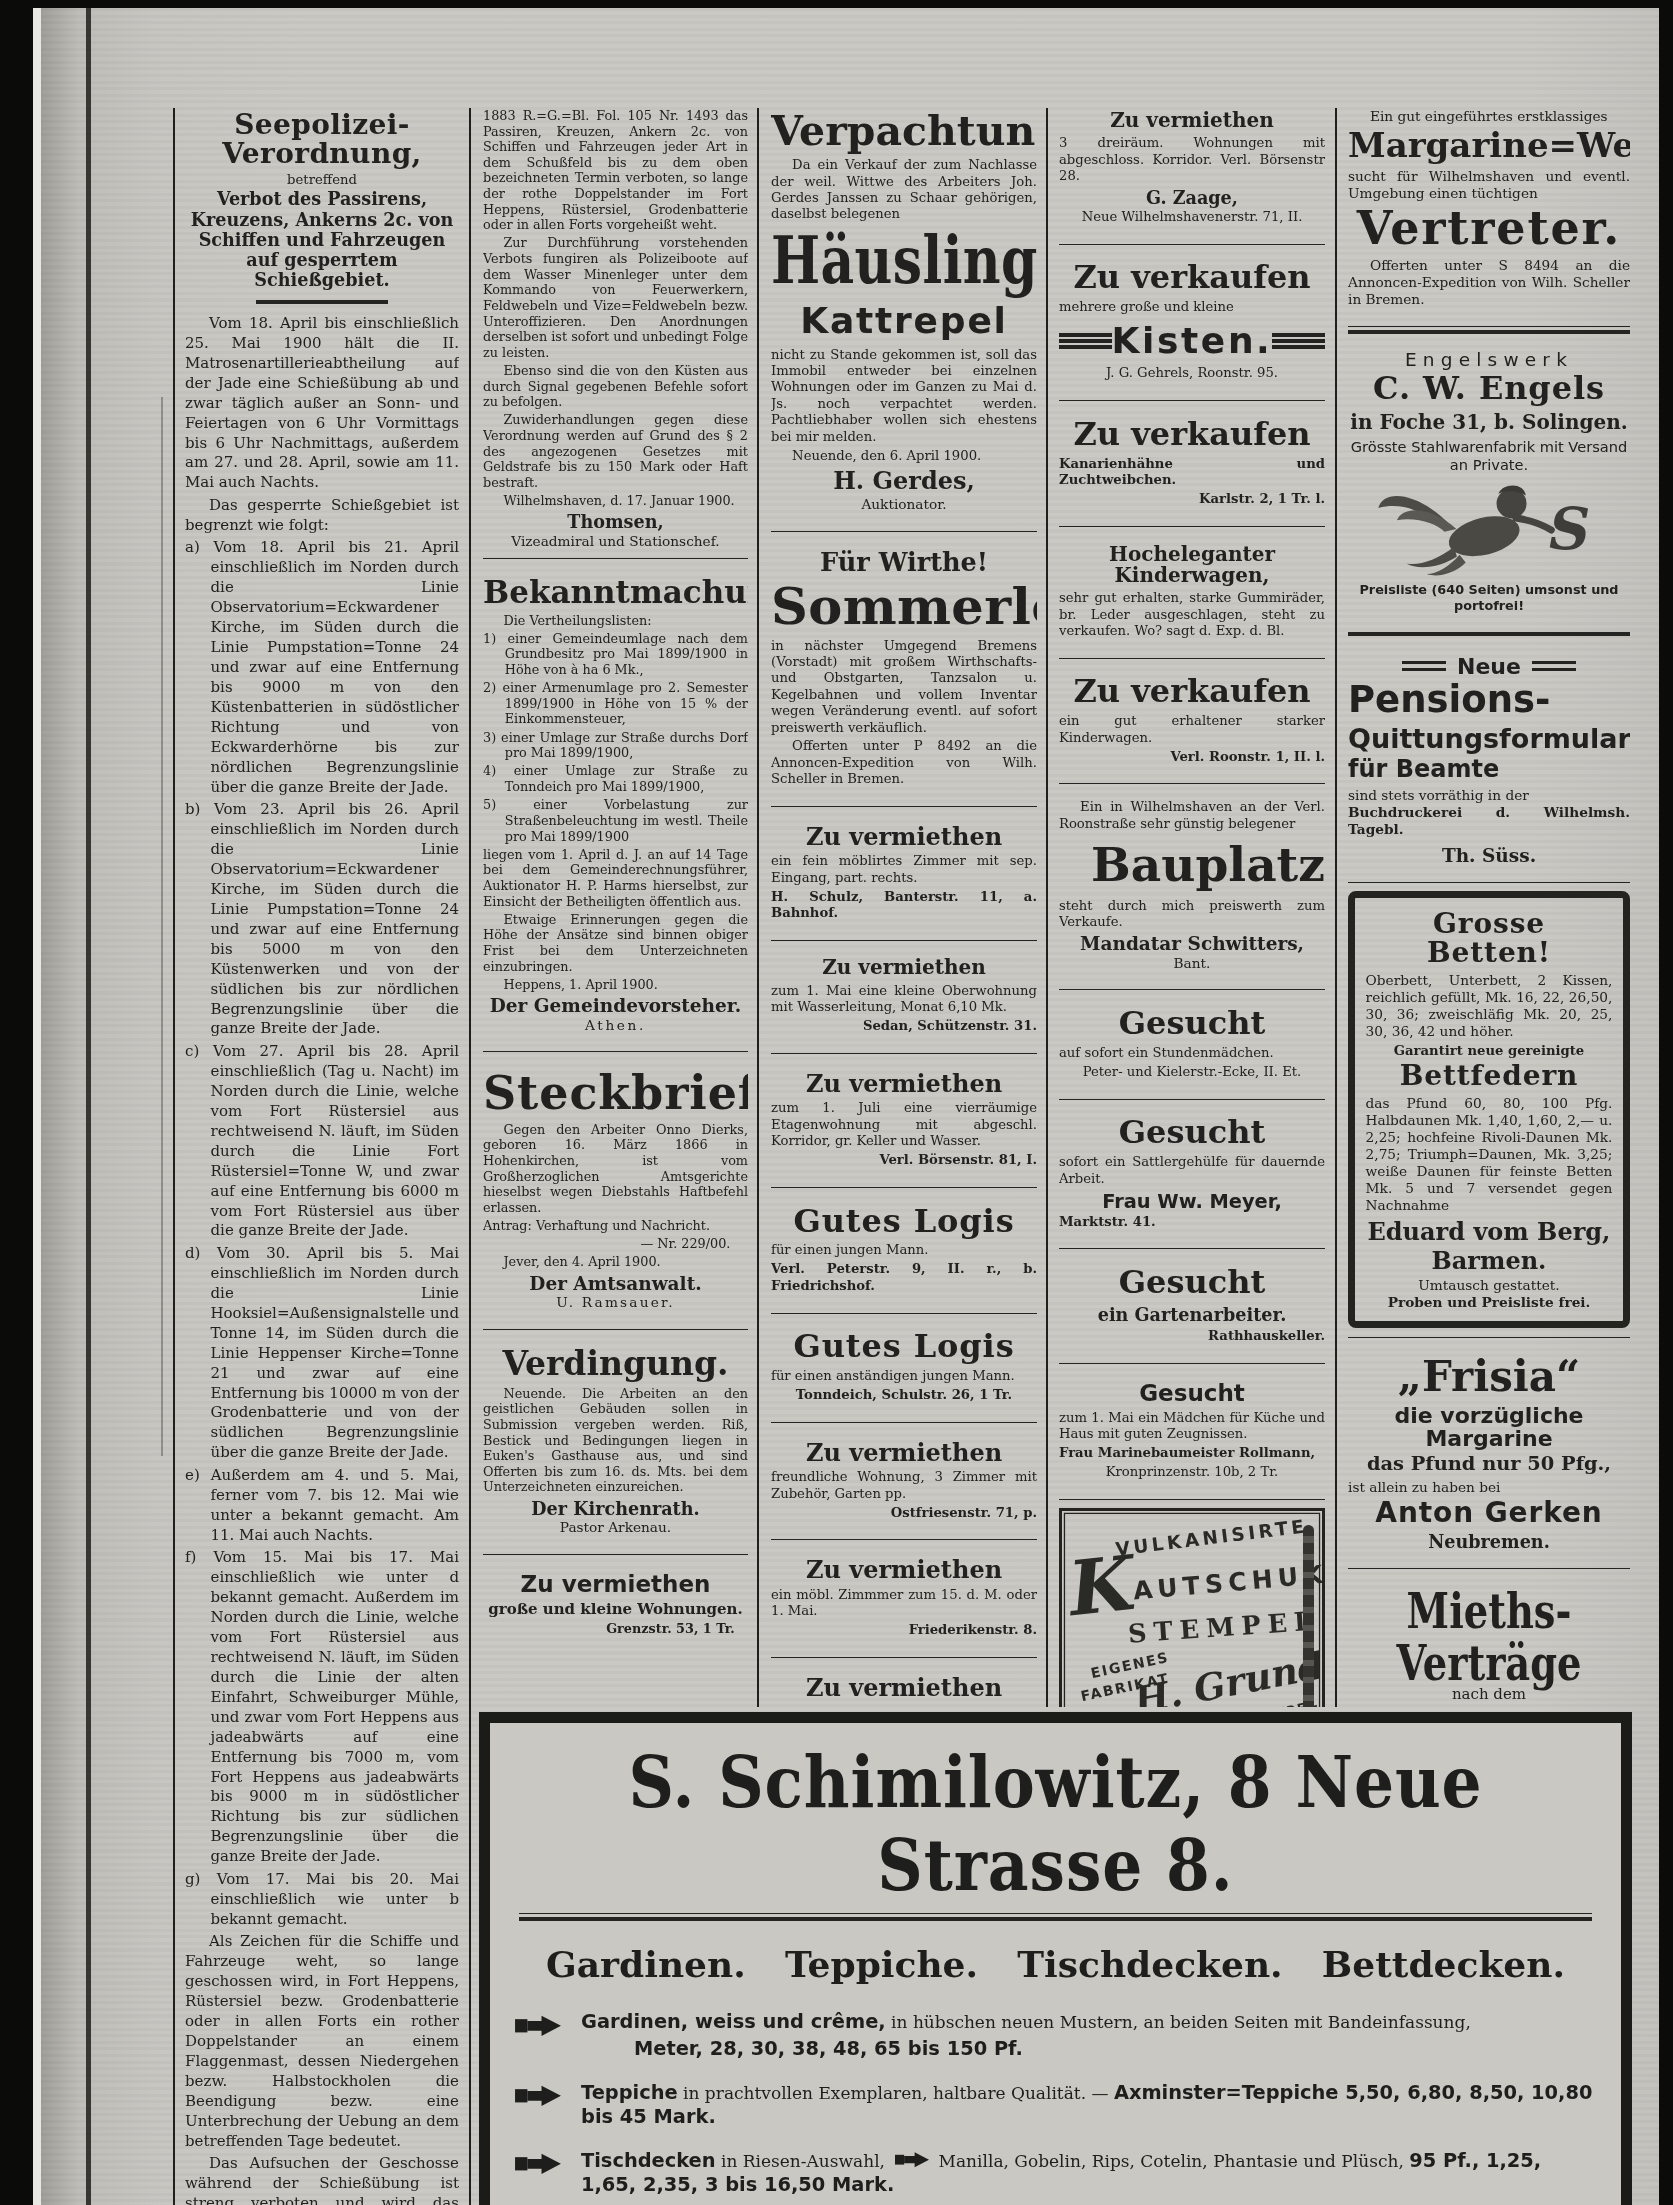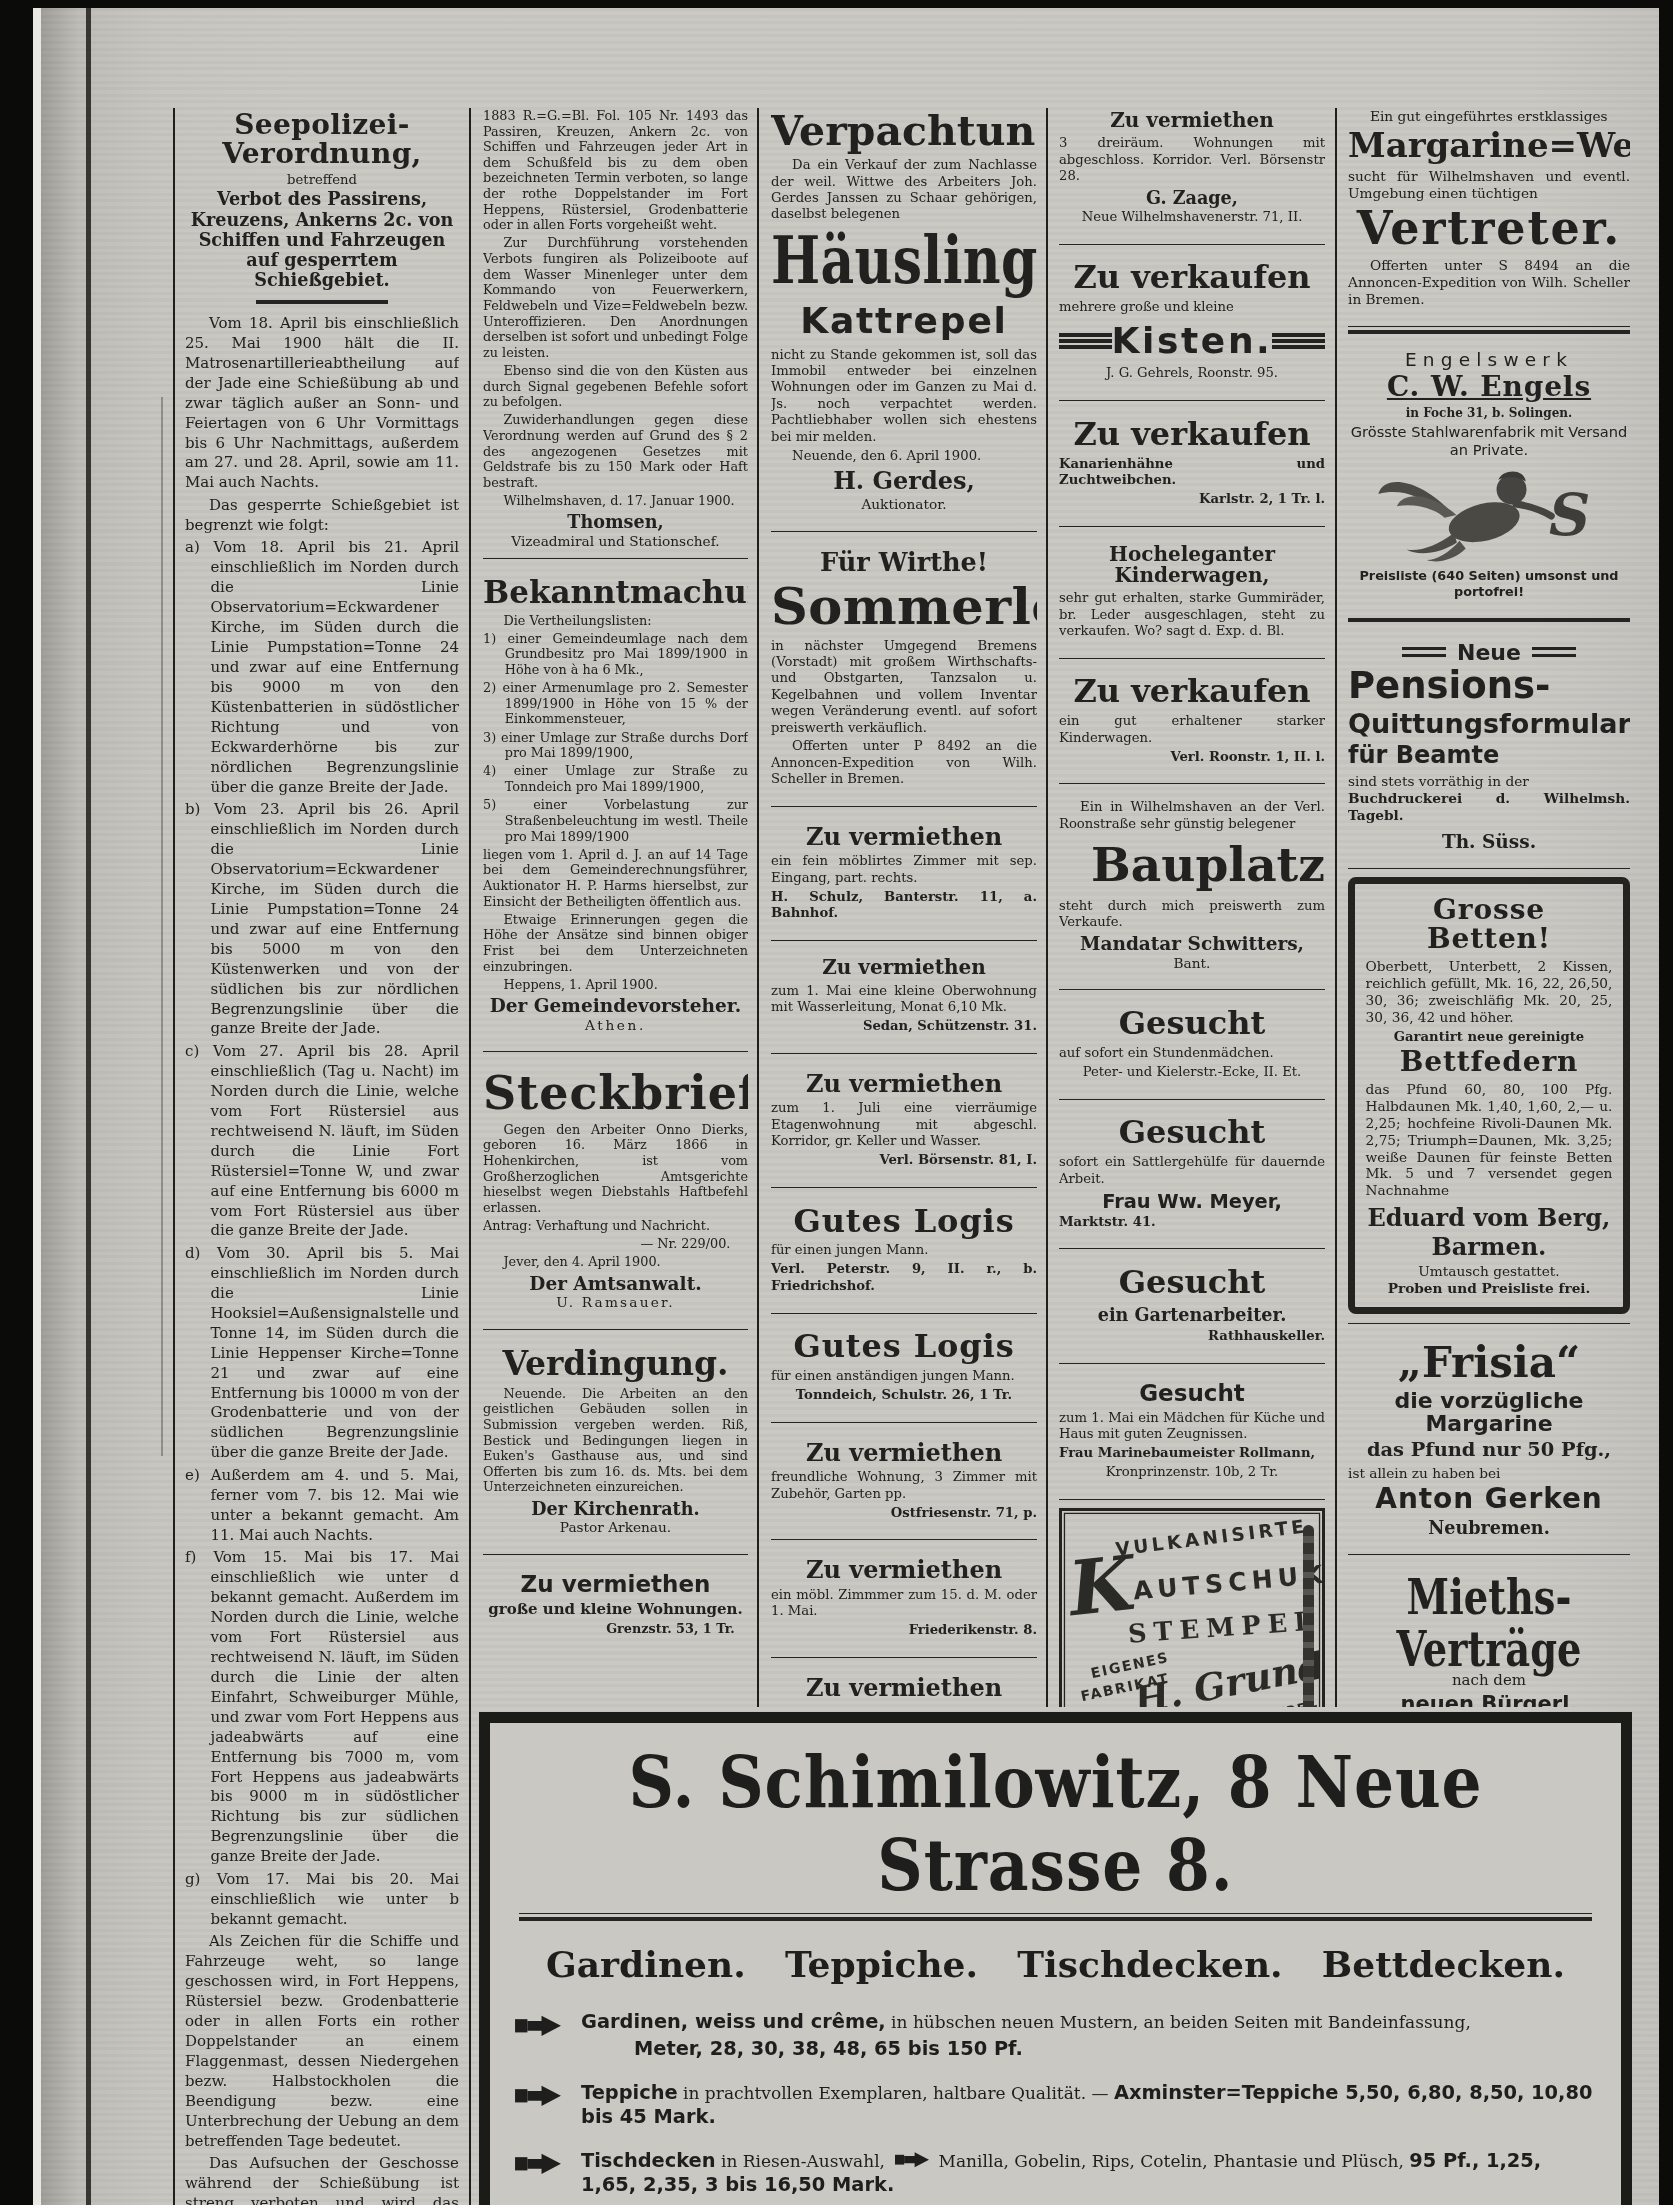--- a/index.html
+++ b/index.html
@@ -52,21 +52,21 @@
   .h-sommer{font-size:51px;letter-spacing:0.4px;}
   .h-zuverm{font-size:24px;}
   .h-logis{font-size:32px;letter-spacing:0.9px;}
   .h-zuverk{font-size:32px;}
   .h-kinderw{font-size:20px;}
   .h-bauplatz{font-size:47px;margin:8px 0;text-align:right;}
   .h-gesucht{font-size:32px;}
   .h-gesucht-sans{font-family:"DejaVu Sans",sans-serif;font-size:23px;}
   .h-margwerk{font-size:34px;}
   .h-vertreter{font-size:46px;letter-spacing:1.8px;}
-  .h-engels{font-size:28px;letter-spacing:0.9px;text-decoration:underline;}
+  .h-engels{font-size:32px;letter-spacing:0.9px;}
   .h-pension1{font-family:"DejaVu Sans",sans-serif;font-size:37px;text-align:left;}
   .h-pension2{font-family:"DejaVu Sans",sans-serif;font-size:27px;text-align:right;}
   .h-beamte{font-family:"DejaVu Sans",sans-serif;font-size:24px;text-align:left;}
   .h-betten{font-size:28px;letter-spacing:0.9px;}
   .h-bettfedern{font-size:28px;letter-spacing:0.9px;}
   .h-frisia{font-size:42px;}
   .h-gerken{font-family:"DejaVu Sans",sans-serif;font-size:28px;letter-spacing:0.9px;}
   .h-mieths{font-size:40px;transform:scale(.96,1.22);transform-origin:center;margin:10.6px 0 8px;}
   .sig{font-weight:bold;text-align:center;font-size:19.4px;margin:2.6px 0 0.9px;}
   .sig-sm{text-align:center;font-size:13.7px;margin:0 0 2.6px;}
@@ -373,21 +373,21 @@
     <div class="hd h-margwerk">Margarine=Werk</div>
     <p class="bt">sucht für Wilhelmshaven und eventl. Umgebung einen tüchtigen</p>
     <div class="hd h-vertreter">Vertreter.</div>
     <p class="bt ind">Offerten unter S 8494 an die Annoncen-Expedition von Wilh. Scheller in Bremen.</p>
   </section>
 
   <hr class="divider dbl">
   <section class="ad">
     <div class="center sans" style="font-size:18.5px;letter-spacing:6.2px">Engelswerk</div>
     <div class="hd h-engels">C. W. Engels</div>
-    <p class="bt center bold" style="font-size:12px">in Foche 31, b. Solingen.</p>
+    <p class="bt center bold" style="font-size:20px">in Foche 31, b. Solingen.</p>
     <p class="bt center sans" style="font-size:14.6px">Grösste Stahlwarenfabrik mit Versand an Private.</p>
     <svg width="247" height="104" viewBox="0 0 560 235" style="display:block;margin:1.8px auto">
       <path d="M195,115 C120,35 40,28 28,72 C80,58 130,80 150,105 Z" fill="#4c4b46"></path>
       <path d="M205,120 C150,70 85,65 70,100 C115,92 160,108 178,126 Z" fill="#5a5953"></path>
       <circle cx="330" cy="62" r="34" fill="#454440"></circle>
       <path d="M300,40 C310,14 360,14 362,44 C350,34 316,30 300,40 Z" fill="#3b3a36"></path>
       <ellipse cx="268" cy="136" rx="82" ry="42" fill="#4a4944" transform="rotate(-14 268 136)"></ellipse>
       <path d="M200,160 C160,190 120,204 92,198 C120,214 170,206 206,182 Z" fill="#4c4b46"></path>
       <path d="M212,178 C190,204 160,222 138,222 C165,232 205,218 226,196 Z" fill="#53524c"></path>
       <path d="M340,95 C375,100 400,110 420,122" stroke="#454440" stroke-width="16" fill="none" stroke-linecap="round"></path>

